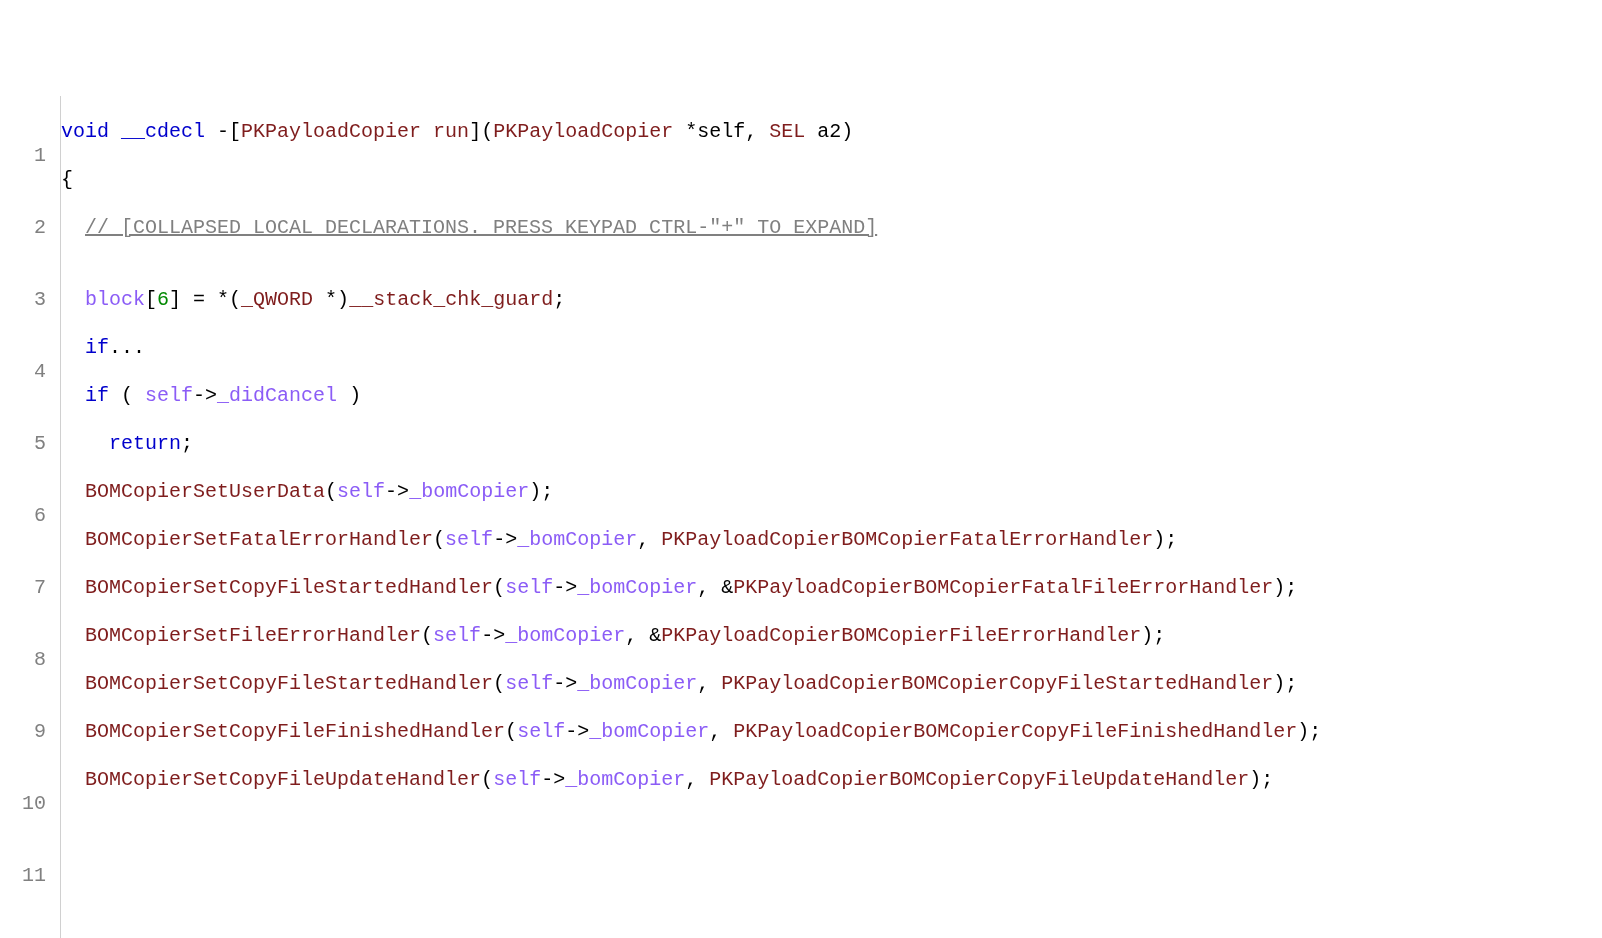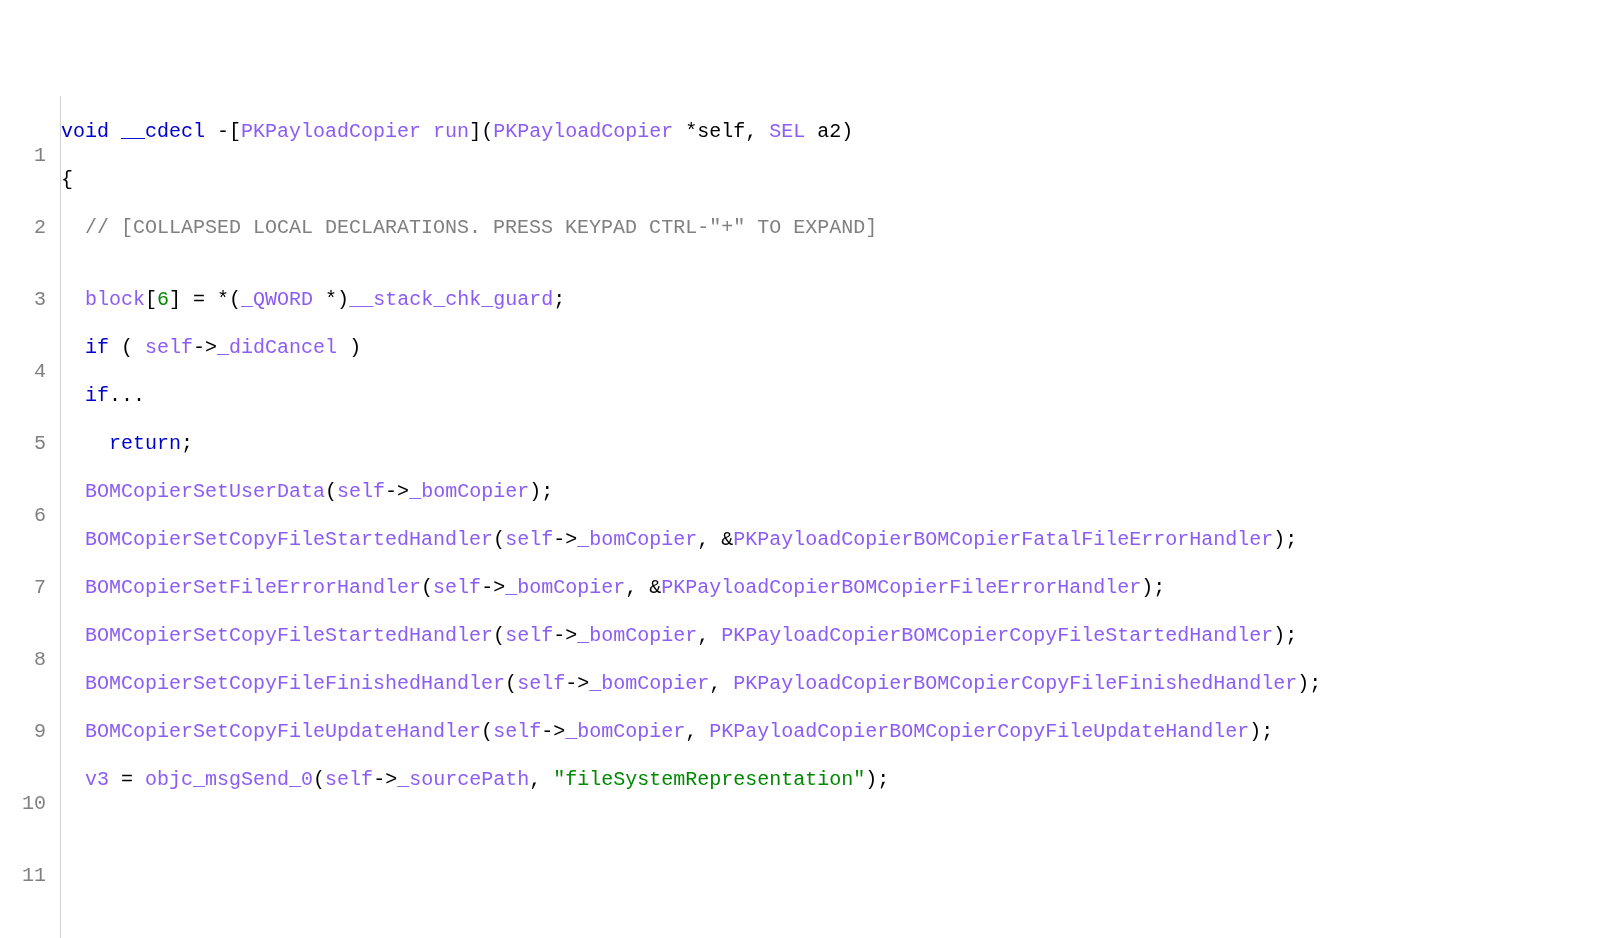--- a/index.html
+++ b/index.html
@@ -28,25 +28,25 @@
     padding: 0 2px;
   }
   .code {
     flex: 1 1 auto;
     padding-left: 0px;
   }
   .code .line {
     padding-left: 0;
   }
   .kw { color: #0000cc; margin-top: 32px; }
-  .id { color: #8b5cf6; }
+  .id { color: #7f1d1d; }
   .var { color: #8b5cf6; }
   .str { color: #008800; }
   .num { color: #008800; }
-  .comment { color: #808080; }
+  .comment { color: #808080; text-decoration: underline; }
   .txt { color: #000000; }
 </style>
 </head>
 <body>
 
 
 
 <div class="editor">
   <div class="gutter">
     <div>1</div>
@@ -88,30 +88,30 @@
     
     
     
   </div>
   <div class="code">
 <div class="line"><span class="kw">void</span><span class="txt"> </span><span class="kw">__cdecl</span><span class="txt"> -[</span><span class="id">PKPayloadCopier run</span><span class="txt">](</span><span class="id">PKPayloadCopier</span><span class="txt"> *self, </span><span class="id">SEL</span><span class="txt"> a2)</span></div>
 <div class="line"><span class="txt">{</span></div>
 <div class="line"><span>  </span><span class="comment">// [COLLAPSED LOCAL DECLARATIONS. PRESS KEYPAD CTRL-"+" TO EXPAND]</span></div>
 <div class="line"><span></span></div>
 <div class="line"><span>  </span><span class="var">block</span><span class="txt">[</span><span class="num">6</span><span class="txt">] = *(</span><span class="id">_QWORD</span><span class="txt"> *)</span><span class="id">__stack_chk_guard</span><span class="txt">;</span></div>
+<div class="line"><span>  </span><span class="kw">if</span><span class="txt">...</span></div>
 <div class="line"><span>  </span><span class="kw">if</span><span class="txt"> ( </span><span class="var">self</span><span class="txt">-&gt;</span><span class="var">_didCancel</span><span class="txt"> )</span></div>
-<div class="line"><span>  </span><span class="kw">if</span><span class="txt">...</span></div>
 <div class="line"><span>    </span><span class="kw">return</span><span class="txt">;</span></div>
 <div class="line"><span>  </span><span class="id">BOMCopierSetUserData</span><span class="txt">(</span><span class="var">self</span><span class="txt">-&gt;</span><span class="var">_bomCopier</span><span class="txt">);</span></div>
+<div class="line"><span>  </span><span class="id">BOMCopierSetFatalErrorHandler</span><span class="txt">(</span><span class="var">self</span><span class="txt">-&gt;</span><span class="var">_bomCopier</span><span class="txt">, </span><span class="id">PKPayloadCopierBOMCopierFatalErrorHandler</span><span class="txt">);</span></div>
 <div class="line"><span>  </span><span class="id">BOMCopierSetCopyFileStartedHandler</span><span class="txt">(</span><span class="var">self</span><span class="txt">-&gt;</span><span class="var">_bomCopier</span><span class="txt">, &amp;</span><span class="id">PKPayloadCopierBOMCopierFatalFileErrorHandler</span><span class="txt">);</span></div>
 <div class="line"><span>  </span><span class="id">BOMCopierSetFileErrorHandler</span><span class="txt">(</span><span class="var">self</span><span class="txt">-&gt;</span><span class="var">_bomCopier</span><span class="txt">, &amp;</span><span class="id">PKPayloadCopierBOMCopierFileErrorHandler</span><span class="txt">);</span></div>
 <div class="line"><span>  </span><span class="id">BOMCopierSetCopyFileStartedHandler</span><span class="txt">(</span><span class="var">self</span><span class="txt">-&gt;</span><span class="var">_bomCopier</span><span class="txt">, </span><span class="id">PKPayloadCopierBOMCopierCopyFileStartedHandler</span><span class="txt">);</span></div>
 <div class="line"><span>  </span><span class="id">BOMCopierSetCopyFileFinishedHandler</span><span class="txt">(</span><span class="var">self</span><span class="txt">-&gt;</span><span class="var">_bomCopier</span><span class="txt">, </span><span class="id">PKPayloadCopierBOMCopierCopyFileFinishedHandler</span><span class="txt">);</span></div>
 <div class="line"><span>  </span><span class="id">BOMCopierSetCopyFileUpdateHandler</span><span class="txt">(</span><span class="var">self</span><span class="txt">-&gt;</span><span class="var">_bomCopier</span><span class="txt">, </span><span class="id">PKPayloadCopierBOMCopierCopyFileUpdateHandler</span><span class="txt">);</span></div>
-<div class="line"><span>  </span><span class="var">v3</span><span class="txt"> = </span><span class="id">objc_msgSend_0</span><span class="txt">(</span><span class="var">self</span><span class="txt">-&gt;</span><span class="var">_sourcePath</span><span class="txt">, </span><span class="str">"fileSystemRepresentation"</span><span class="txt">);</span></div>
 
 
 
 
 
 
 
 
 
 

